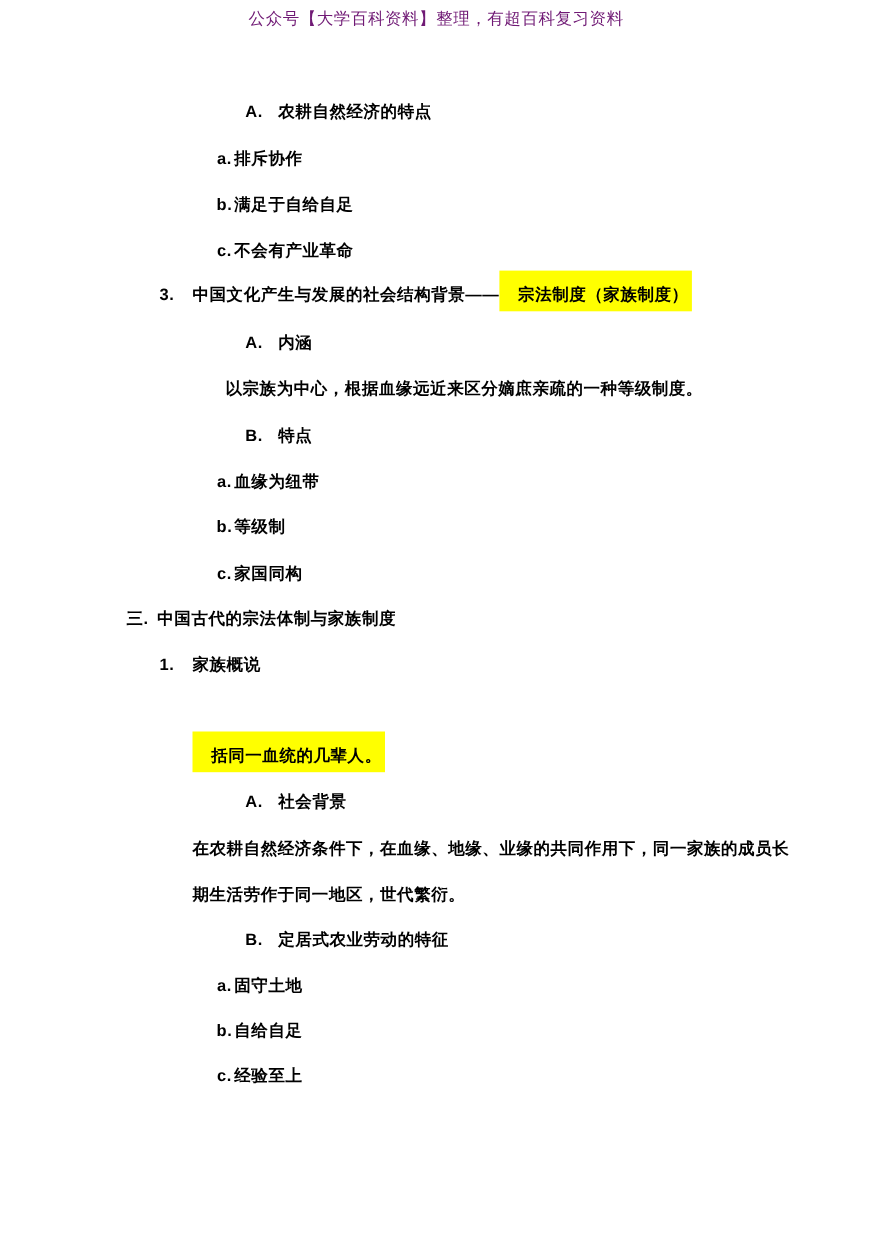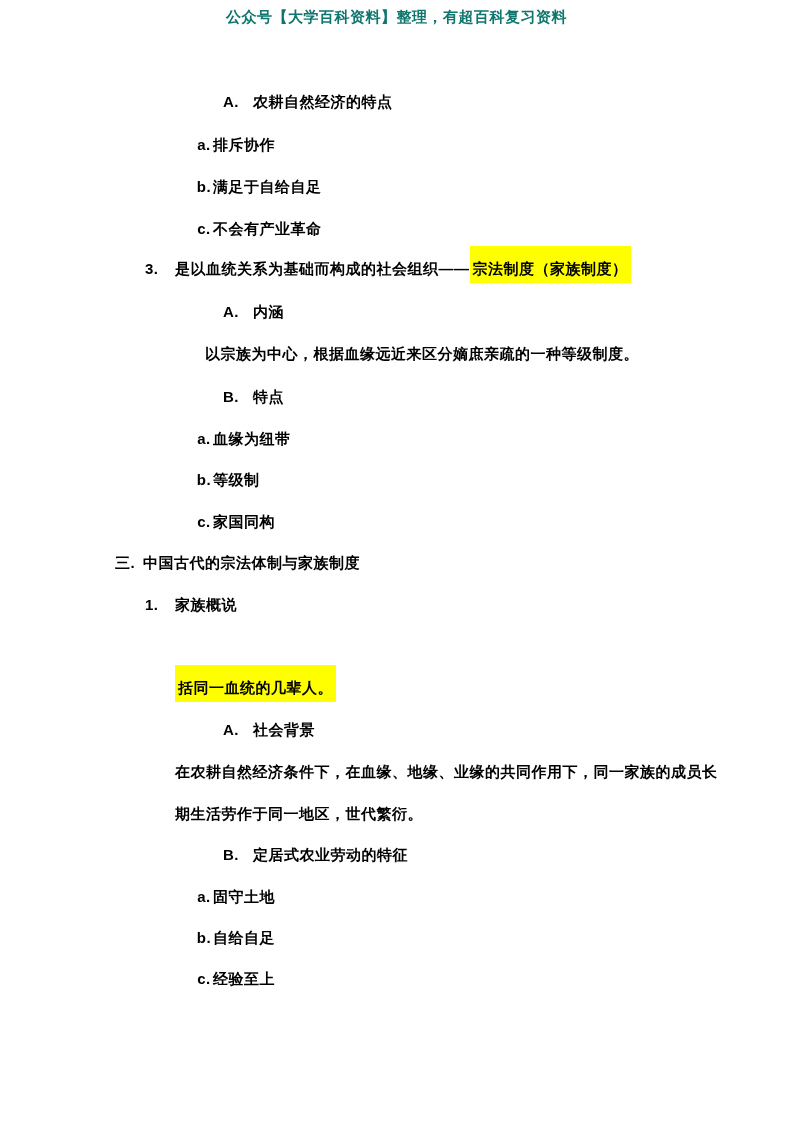--- a/index.html
+++ b/index.html
@@ -16,42 +16,42 @@
     font-family: "Liberation Sans", sans-serif;
   }
   .header-note {
     position: absolute;
     top: 8px;
     left: 0;
     width: 100%;
     text-align: center;
     font-family: "Liberation Serif", serif;
     font-size: 15px;
-    font-weight: 700;
-    color: #0f766e;
+    font-weight: 400;
+    color: #701a75;
     letter-spacing: 0.5px;
   }
   .line {
     position: absolute;
     white-space: nowrap;
     font-size: 15px;
     font-weight: 700;
     color: #000000;
     line-height: 20px;
     letter-spacing: 0.5px;
   }
   .lbl {
     display: inline-block;
   }
   .lbl.w30 { width: 30px; }
   .lbl.w28 { width: 28px; }
   .lbl.w18 { width: 18px; }
   .hl {
     background: #ffff00;
-    padding: 14px 3px 6px 3px;
+    padding: 14px 3px 6px 17px;
   }
   
   .lv1 { left: 115px; }  
   .lv2 { left: 145px; }  
   .lv3 { left: 175px; margin-left: 48px; }  
   .lv4 { left: 195px; text-align: center; }  
   .lv5 { left: 205px; }  
   .lvp { left: 175px; }  
 </style>
 </head>
@@ -71,21 +71,21 @@
 
   <div class="line lv4" style="top:177px">
     <span class="lbl w18">b.</span><span>满足于自给自足</span>
   </div>
 
   <div class="line lv4" style="top:219px">
     <span class="lbl w18">c.</span><span>不会有产业革命</span>
   </div>
 
   <div class="line lv2" style="top:259px">
-    <span class="lbl w30">3.</span><span>是以血统关系为基础而构成的社会组织——</span><span class="hl">宗法制度（家族制度）</span>
+    <span class="lbl w30">3.</span><span>中国文化产生与发展的社会结构背景——</span><span class="hl">宗法制度（家族制度）</span>
   </div>
 
   <div class="line lv3" style="top:302px">
     <span class="lbl w30">A.</span><span>内涵</span>
   </div>
 
   <div class="line lv5" style="top:344px">
     <span>以宗族为中心，根据血缘远近来区分嫡庶亲疏的一种等级制度。</span>
   </div>
 

